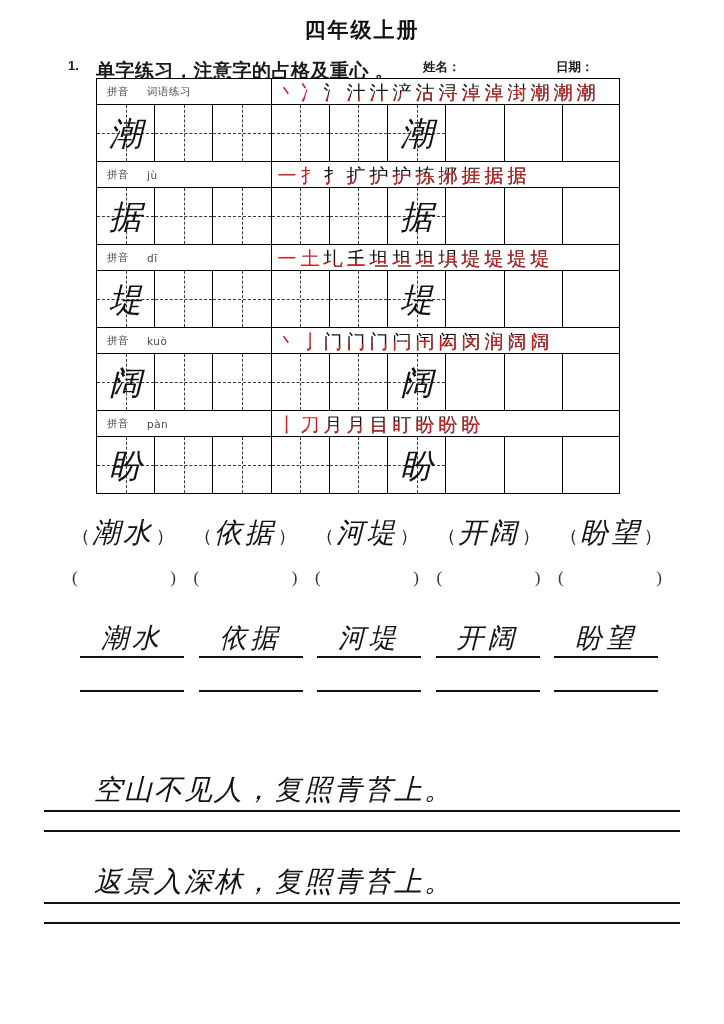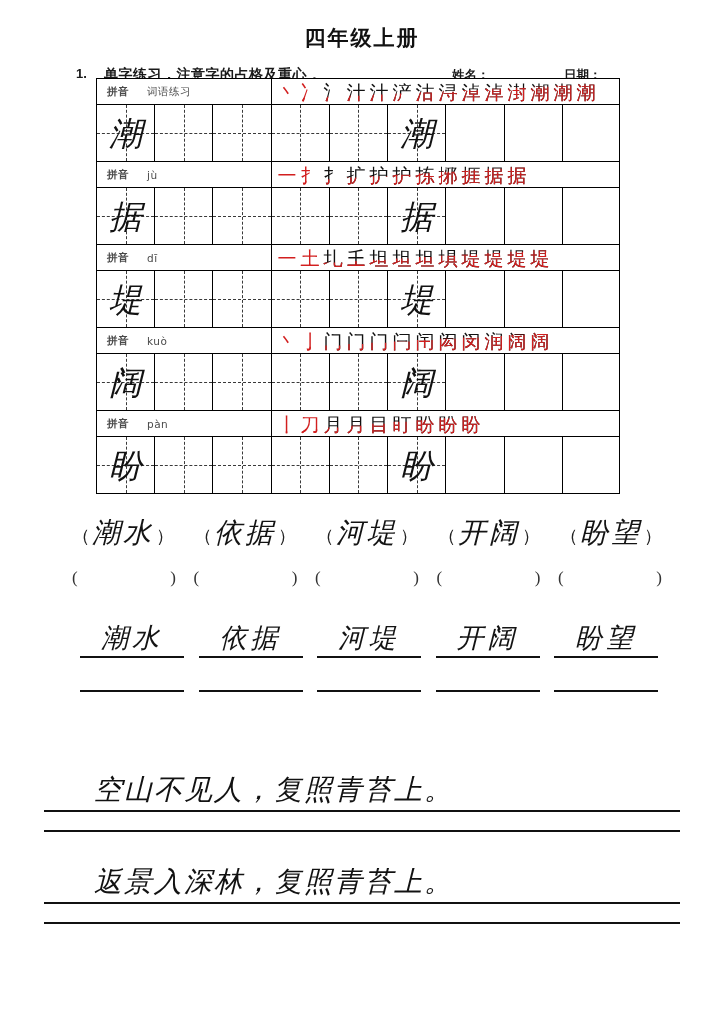--- a/index.html
+++ b/index.html
@@ -14,21 +14,21 @@
     font-family: "Liberation Sans", "DejaVu Sans", sans-serif;
     color: #1a1a1a;
     overflow: hidden;
   }
 
   .page {
     position: relative;
     width: 724px;
     height: 1024px;
     box-sizing: border-box;
-    padding: 8px;
+    padding: 0;
   }
 
   
   .title {
     text-align: center;
     font-size: 21px;
     font-weight: bold;
     letter-spacing: 2px;
     margin: 0;
     padding-top: 16px;
@@ -47,27 +47,27 @@
     position: absolute;
     left: 68px;
     top: 0;
     font-size: 13px;
     font-weight: bold;
   }
   .sec1-text {
     position: absolute;
     left: 96px;
     top: 0;
-    font-size: 14px;
+    font-size: 19px;
     font-weight: bold;
     letter-spacing: 0.5px;
   }
   .name-label {
     position: absolute;
-    left: 444px;
+    left: 423px;
     top: 1px;
     font-size: 12.5px;
     font-weight: bold;
     font-family: Liberation Mono, monospace;
   }
   .date-label {
     position: absolute;
     left: 556px;
     top: 1px;
     font-size: 12.5px;
@@ -100,21 +100,21 @@
     flex: 0 0 174.6px;
     border-right: 1.2px solid #000;
     box-sizing: border-box;
     display: flex;
     align-items: center;
     padding-left: 10px;
     font-size: 10.5px;
     color: #4a4a4a;
     letter-spacing: 0.5px;
   }
-  .pinyin-key { margin-right: 18px; font-weight: bold; }
+  .pinyin-key { margin-right: 18px; }
   .pinyin-val { font-family: "DejaVu Sans", sans-serif; }
 
   .stroke-cell {
     flex: 1 1 auto;
     box-sizing: border-box;
     display: flex;
     align-items: center;
     padding-left: 4px;
     overflow: hidden;
     white-space: nowrap;

